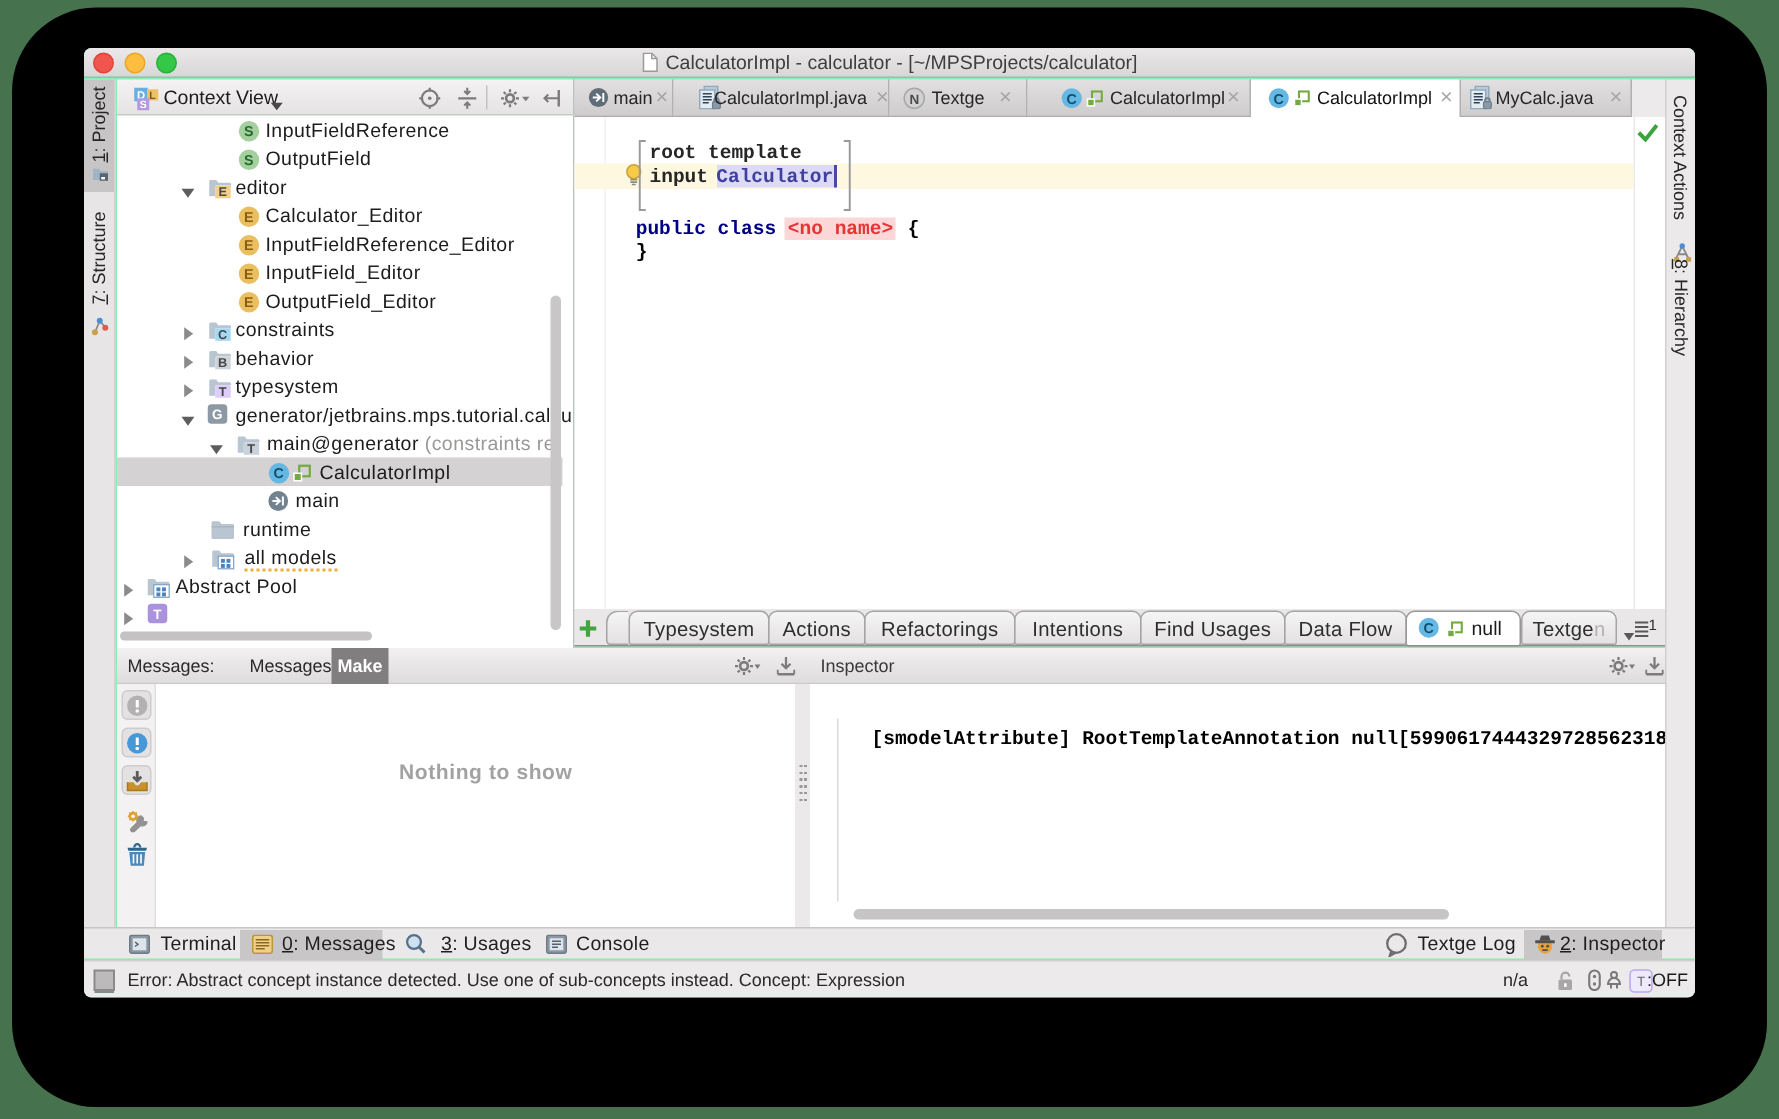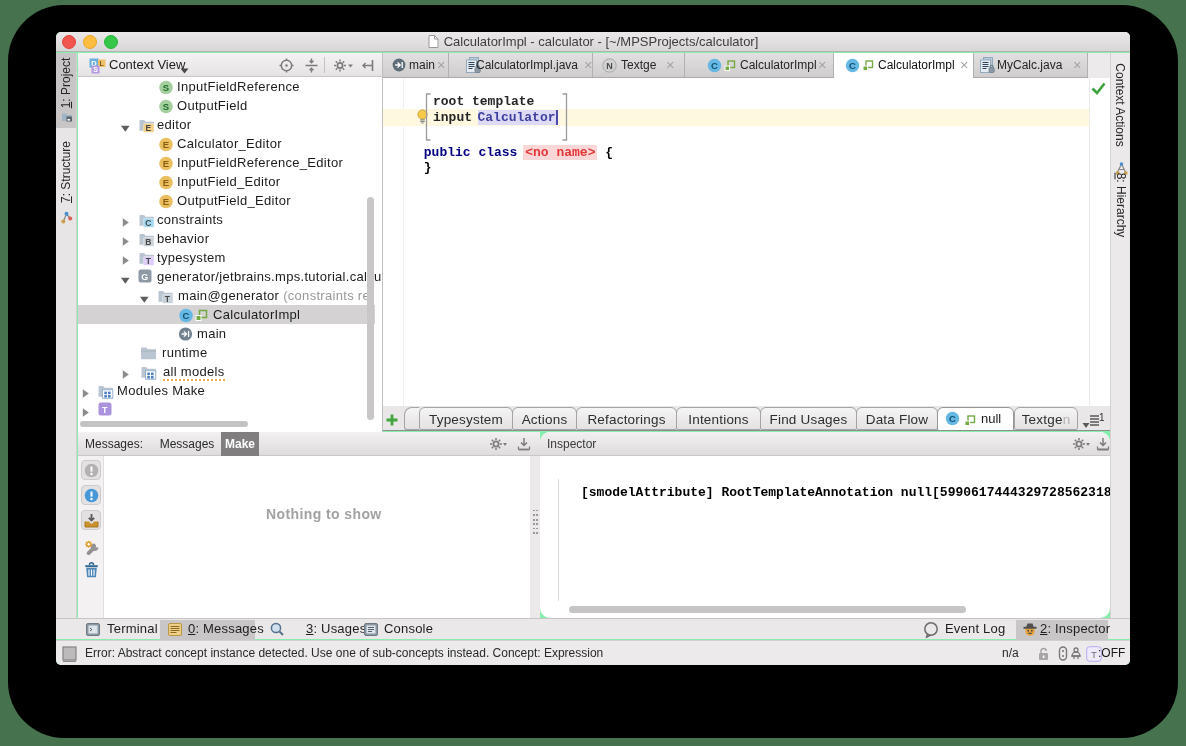--- a/index.html
+++ b/index.html
@@ -23,21 +23,21 @@
 .eti{position:absolute;top:5px;}
 .x{position:absolute;color:#a5a3a3;font-size:14.5px;line-height:24px;}
 #editor{position:absolute;left:327px;top:46px;width:727px;height:328px;background:#fff;font-family:"Liberation Mono",monospace;font-size:13px;font-weight:bold;color:#262626;}
 .eline{position:absolute;white-space:pre;}
 #btabs{position:absolute;left:327px;top:374px;width:727px;height:25px;background:#e9e7e7;}
 .btab{position:absolute;top:1px;height:23px;line-height:23px;background:linear-gradient(#f6f5f5,#e3e1e1);border:1px solid #a5a3a3;border-radius:6px 6px 2px 2px;font-size:13.5px;color:#2e2e2e;text-align:center;letter-spacing:0.2px;}
 #btabline{position:absolute;left:0;top:24px;width:727px;height:1px;background:#8f8d8d;}
 #msgpanel{position:absolute;left:22px;top:400px;width:462px;height:186px;background:#fff;}
 #msghdr{position:absolute;left:0;top:0;width:462px;height:24px;background:linear-gradient(#f2f0f0,#dedcdc);border-bottom:1px solid #c9c7c7;font-size:12px;color:#2a2a2a;}
 #msgtools{position:absolute;left:0;top:24px;width:26px;height:162px;background:#f3f1f1;border-right:1px solid #e0dede;}
-#inspanel{position:absolute;left:484px;top:400px;width:570px;height:186px;background:#fff;overflow:hidden;border-radius:10px;}
+#inspanel{position:absolute;left:484px;top:400px;width:570px;height:186px;background:#fff;overflow:hidden;}
 #inshdr{position:absolute;left:0;top:0;width:570px;height:24px;background:linear-gradient(#f2f0f0,#dedcdc);border-bottom:1px solid #c9c7c7;font-size:12px;color:#3a3a3a;}
 #insyellow{position:absolute;left:0;top:26px;width:570px;height:21px;background:#fbf7bb;font-size:13px;line-height:21px;white-space:nowrap;overflow:hidden;}
 #btoolbar{position:absolute;left:0;top:586px;width:1074px;height:21px;background:#eae8e8;border-top:1px solid #c6c4c4;font-size:13px;color:#1e1e1e;letter-spacing:0.2px;}
 .chip{position:absolute;top:1px;height:20px;background:#c8c6c6;}
 .bb{position:absolute;top:0;height:34px;line-height:20px;white-space:nowrap;}
 #statusbar{position:absolute;left:0;top:608px;width:1074px;height:25px;background:#eceaea;border-top:1px solid #d0cece;font-size:12px;color:#2a2a2a;}
 .sb{position:absolute;top:0;height:24px;line-height:24px;white-space:nowrap;}
 u{text-decoration:underline;}
 </style></head>
 <body>
@@ -265,21 +265,21 @@
             <path d="M2.8 1.2 v8.6 L8.8 5.5z" fill="#8c8a8a"></path>
           </svg></span>
         <span class="ti" style="left:19px"><svg width="17" height="16">
             <path d="M1.5 13.8 V4 c0-.6.4-1 1-1 h3.6 L7.5 4.8 H15 c.6 0 1 .4 1 1 V6.6 H6.5 c-.6 0-1 .4-1 1 v6.2z" fill="#b9c5d0"></path>
             <rect x="5.5" y="6.8" width="10.3" height="8.4" fill="#fff" stroke="#7f9fc6" stroke-width="0.8"></rect>
             <rect x="7.3" y="8.6" width="2.6" height="2.6" fill="#4c82c4"></rect>
             <rect x="11" y="8.6" width="2.6" height="2.6" fill="#4c82c4"></rect>
             <rect x="7.3" y="12" width="2.6" height="2.6" fill="#4c82c4"></rect>
             <rect x="11" y="12" width="2.6" height="2.6" fill="#4c82c4"></rect>
           </svg></span>
-        <span class="abs" style="left:39px">Modules Make</span>
+        <span class="abs" style="left:39px">Abstract Pool</span>
       </div>
 <div class="trow" style="top:323px">
         <span class="ti" style="left:2px;top:4px"><svg width="11" height="11">
             <path d="M2.8 1.2 v8.6 L8.8 5.5z" fill="#8c8a8a"></path>
           </svg></span>
         <span class="ti" style="left:20px;top:2px"><svg width="14" height="14">
             <rect x="0.5" y="0.5" width="13" height="13" rx="2.5" fill="#aa92dc"></rect>
             <text x="7" y="10.5" font-size="9" font-weight="bold" fill="#fff" text-anchor="middle">T</text>
           </svg></span>
       </div>
@@ -395,21 +395,21 @@
         </svg></span>
     <span class="abs" style="left:707px;top:6px"><svg width="9" height="12">
           <path d="M0 2 h9 M0 5 h9 M0 8 h9 M0 11 h9" stroke="#5a5858" stroke-width="1.4"></path>
         </svg></span>
     <span class="abs" style="left:716px;top:6px;font-size:10px;color:#2e2e2e">1</span>
     <div id="btabline"></div>
   </div>
   <div id="msgpanel">
       <div id="msghdr">
       <span class="abs" style="left:7px;line-height:24px">Messages:</span>
-      <span class="abs" style="left:75px;width:68px;text-align:center;line-height:24px">Messages</span>
+      <span class="abs" style="left:75px;width:68px;text-align:right;line-height:24px">Messages</span>
       <div class="abs" style="left:143px;top:0;width:38px;height:24px;background:#807e7e;color:#fff;text-align:center;line-height:24px;font-weight:bold">Make</div>
       <span class="abs" style="left:411px;top:5px"><svg width="18" height="14">
             <circle cx="7" cy="7" r="2.6" fill="none" stroke="#7d7b7b" stroke-width="1.8"></circle>
             <path d="M7 1 V3 M7 11 V13 M1 7 H3 M11 7 H13 M2.8 2.8 L4.2 4.2 M9.8 9.8 L11.2 11.2 M2.8 11.2 L4.2 9.8 M9.8 4.2 L11.2 2.8" stroke="#7d7b7b" stroke-width="1.5"></path>
             <path d="M14 6 h4 l-2 3z" fill="#7d7b7b"></path>
           </svg></span>
       <span class="abs" style="left:439px;top:5px"><svg width="14" height="14">
             <path d="M7 1 v7 M4 5.5 L7 8.5 L10 5.5" stroke="#7d7b7b" stroke-width="1.5" fill="none"></path>
             <path d="M1.5 12.5 h11" stroke="#7d7b7b" stroke-width="1.8"></path>
             <path d="M1.5 9.5 v3 M12.5 9.5 v3" stroke="#7d7b7b" stroke-width="1.2"></path>
@@ -480,32 +480,32 @@
     <div class="chip" style="left:104px;width:95px"></div>
     <span class="abs" style="left:112px;top:4px"><svg width="14" height="13">
           <rect x="0.5" y="0.5" width="13" height="12" rx="1.5" fill="#f0d089" stroke="#b99543"></rect>
           <path d="M2.5 3.5 h9 M2.5 5.5 h9 M2.5 7.5 h9 M2.5 9.5 h6" stroke="#8a6a20" stroke-width="1.1"></path>
         </svg></span>
     <span class="bb" style="left:132px"><u>0</u>: Messages</span>
     <span class="abs" style="left:214px;top:3px"><svg width="15" height="15">
           <circle cx="6" cy="6" r="4.6" fill="#cfe0ee" stroke="#56718c" stroke-width="1.5"></circle>
           <path d="M9.5 9.5 L13 13" stroke="#56718c" stroke-width="2"></path>
         </svg></span>
-    <span class="bb" style="left:250px"><u>3</u>: Usages</span>
+    <span class="bb" style="left:238px"><u>3</u>: Usages</span>
     <span class="abs" style="left:308px;top:4px"><svg width="14" height="13">
           <rect x="0.5" y="0.5" width="13" height="12" rx="1.5" fill="#8b98a4" stroke="#6e7a86"></rect>
           <rect x="2.5" y="2.5" width="9" height="8" fill="#dde4ea"></rect>
           <path d="M4 4.5 h6 M4 6.5 h6 M4 8.5 h4" stroke="#55606a" stroke-width="1"></path>
         </svg></span>
     <span class="bb" style="left:328px">Console</span>
     <span class="abs" style="left:867px;top:3px"><svg width="17" height="16">
           <circle cx="8" cy="7" r="6.2" fill="none" stroke="#6e6c6c" stroke-width="1.5"></circle>
           <path d="M4.5 12.2 L3.5 15.3 L7.5 13" fill="none" stroke="#6e6c6c" stroke-width="1.5"></path>
         </svg></span>
-    <span class="bb" style="left:889px">Event Log</span>
+    <span class="bb" style="left:889px">Textge Log</span>
     <div class="chip" style="left:960px;width:92px"></div>
     <span class="abs" style="left:966px;top:2px"><svg width="16" height="16">
           <circle cx="8" cy="10" r="4.8" fill="#e8a33d"></circle>
           <path d="M4.3 6 L5.4 2.6 h5.2 L11.7 6z" fill="#514f4f"></path>
           <path d="M1.5 6.8 h13" stroke="#514f4f" stroke-width="2"></path>
           <circle cx="6.2" cy="9.8" r="0.95" fill="#514f4f"></circle>
           <circle cx="9.8" cy="9.8" r="0.95" fill="#514f4f"></circle>
           <path d="M6.2 12.4 h3.6" stroke="#514f4f" stroke-width="1.1"></path>
         </svg></span>
     <span class="bb" style="left:984px"><u>2</u>: Inspector</span>

